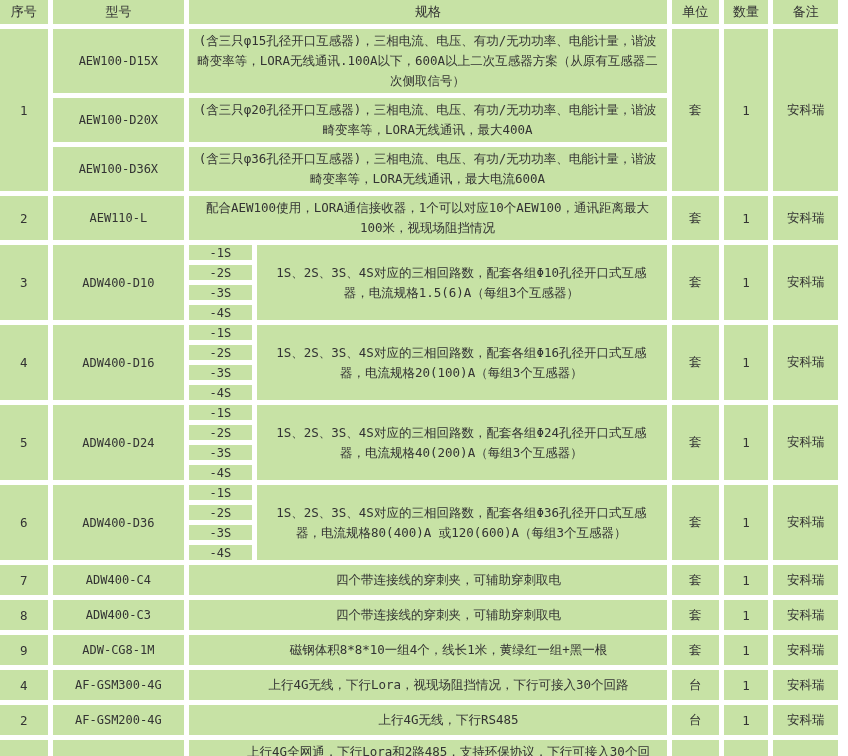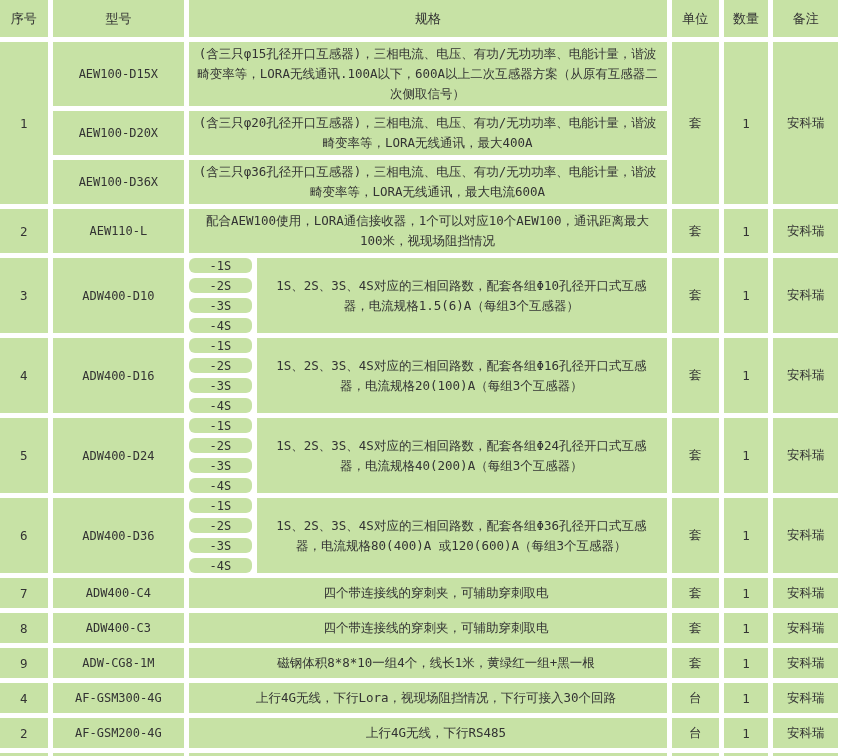--- a/index.html
+++ b/index.html
@@ -12,29 +12,29 @@
     border-collapse:separate;border-spacing:5px;table-layout:fixed;
     position:absolute;left:-5px;top:-5px;background:#ffffff;
   }
   td{
     background:#c7e2a5;color:#333333;font-size:12.5px;
     text-align:center;vertical-align:middle;padding:0;overflow:hidden;
   }
   td.spec{
     text-align:center;padding:2px 8px 2px 7px;line-height:20px;white-space:pre-line;
   }
-  td.spec.indent{padding-left:24px;margin-left:22px;}
-  tr.h-header{height:37px;}
+  td.spec.indent{padding-left:49px;margin-left:22px;}
+  tr.h-header{height:24px;}
   tr.h-big{height:40px;}
   tr.h-row2{height:38px;}
   tr.h-sub{height:15px;}
   tr.h-single{height:30px;}
   tr.h-last{height:38px;}
   td.model{font-size:12px;letter-spacing:0px;margin-top:18px;}
-  td.sub{font-size:12px;border-radius:6px;}
+  td.sub{font-size:12px;}
   td.hdr{font-size:13px;}
 </style>
 </head>
 <body>
 
 <table class="sheet">
   <colgroup>
     <col style="width:48px">
       <col style="width:132px">
       <col style="width:63px">

